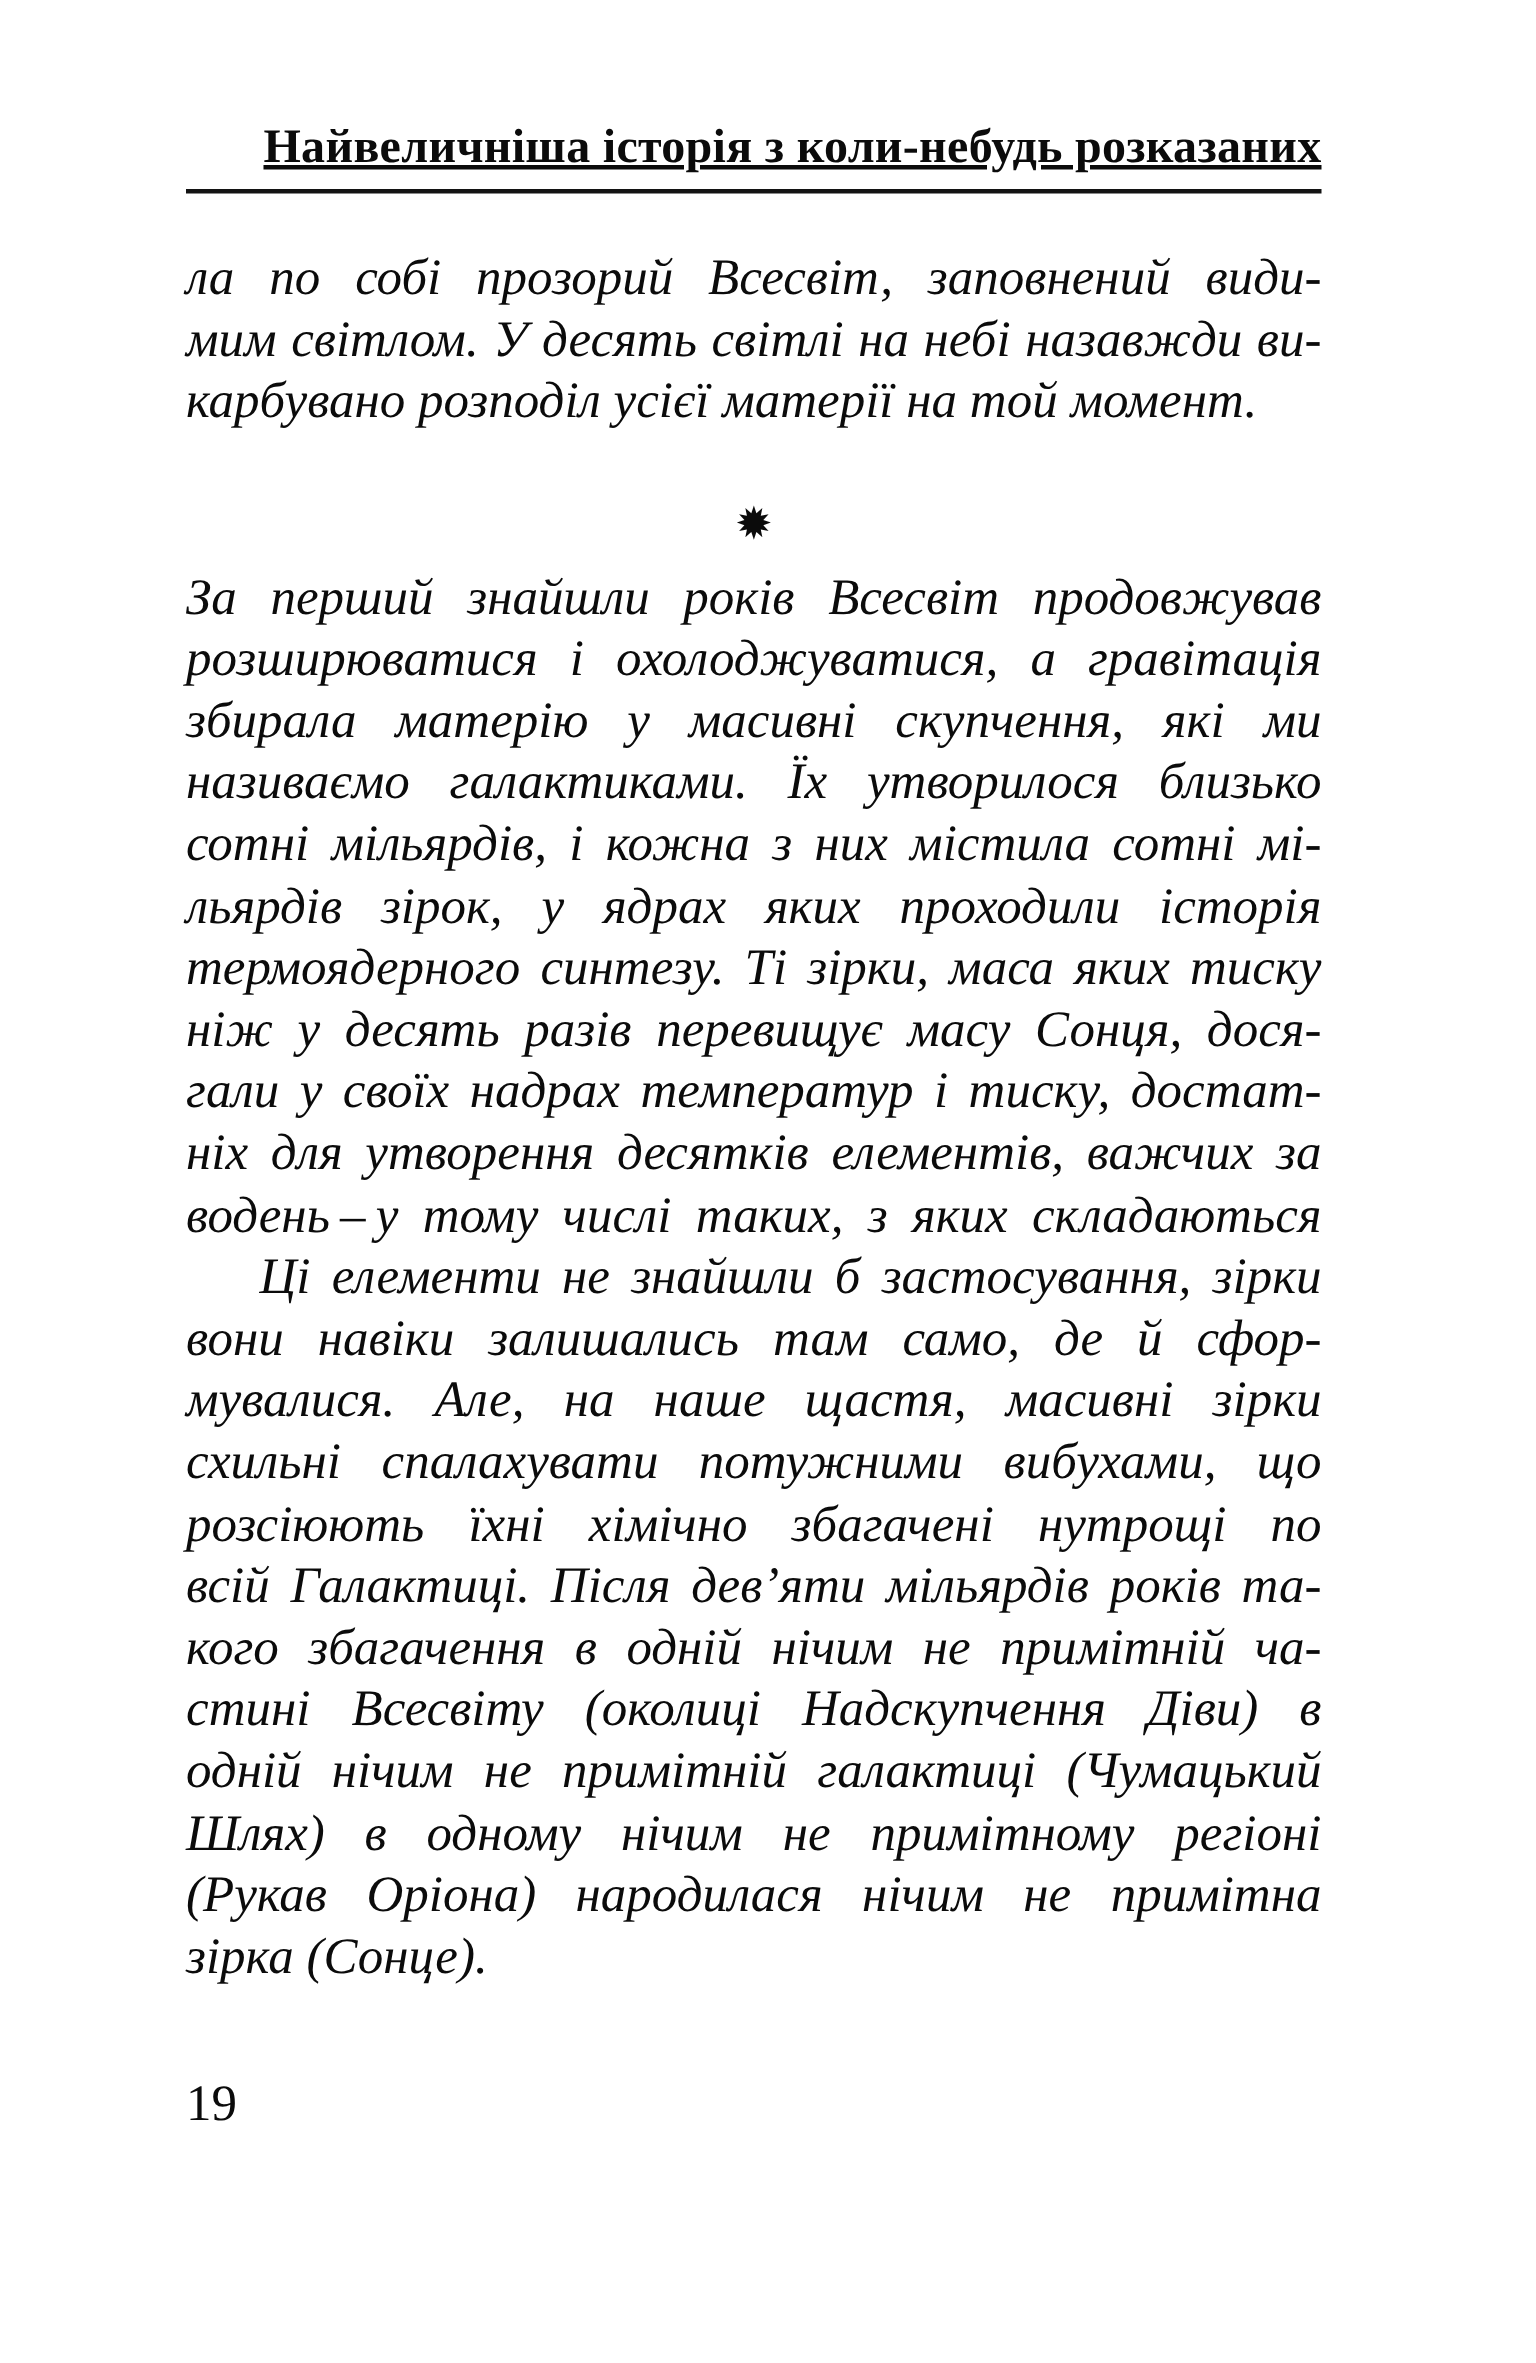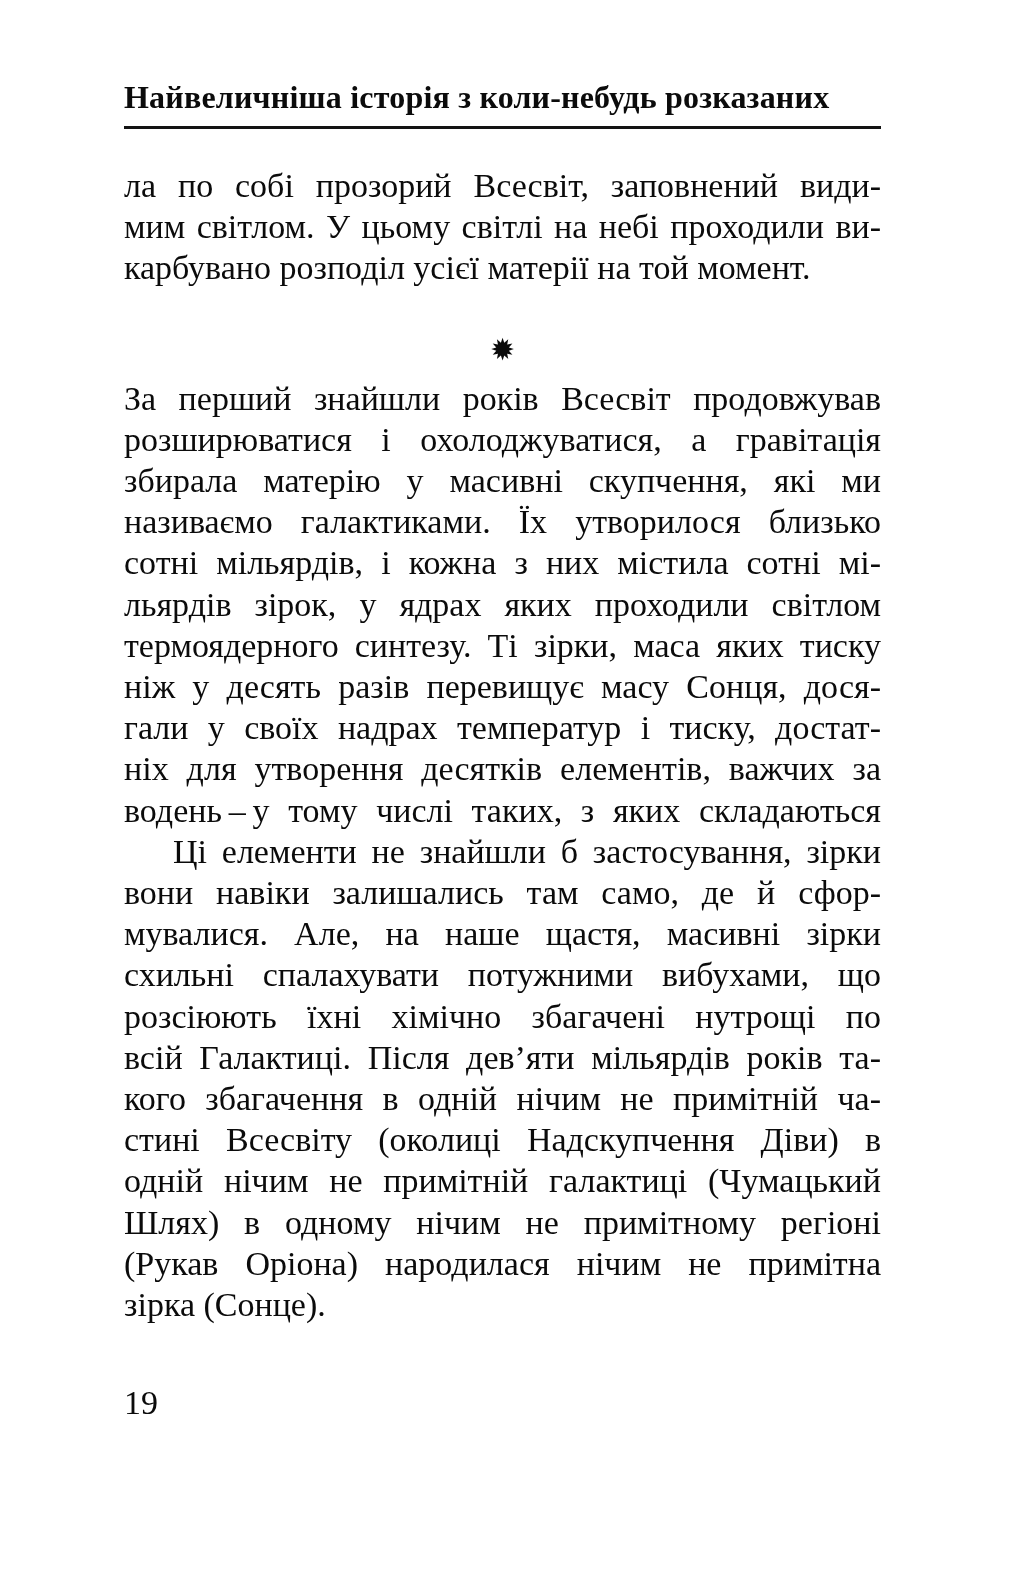--- a/index.html
+++ b/index.html
@@ -18,35 +18,36 @@
   }
   .content {
     width: 757px;
     margin-left: 124px;
   }
   .running-head {
     padding-top: 80px;
     font-size: 32px;
     line-height: 34px;
     font-weight: bold;
-    text-align: left;
+    text-align: right;
     letter-spacing: 0.2px;
     white-space: nowrap;
+    text-decoration: underline;
   }
   .rule {
     margin-top: 12px;
     border-bottom: 3px solid #131313;
   }
   .body-text {
     font-size: 34px;
     line-height: 41.2px;
   }
   .body-text > :nth-child(1) { margin-top: 36px; }   
   .body-text > :nth-child(2) { margin-top: 40px; margin-bottom: 8px; } 
-  .para { margin: 0; }
+  .para { margin: 0; font-style: italic; }
   .para.indent .line:first-child { text-indent: 49px; }
   .line {
     text-align: justify;
     text-align-last: justify;
   }
   .line.final {
     text-align-last: left;
   }
   .separator {
     text-align: center;
@@ -67,31 +68,31 @@
 <div class="page">
   <div class="content">
     <header>
       <div class="running-head">Найвеличніша історія з коли-небудь розказаних</div>
       <div class="rule"></div>
     </header>
 
     <main class="body-text">
         <div class="para">
           <div class="line">ла по собі прозорий Всесвіт, заповнений види-</div>
-          <div class="line">мим світлом. У цьому світлі на небі проходили ви-</div>
+          <div class="line">мим світлом. У десять світлі на небі назавжди ви-</div>
           <div class="line final">карбувано розподіл усієї матерії на той момент.</div>
         </div>
         <div class="separator">✹</div>
         <div class="para">
           <div class="line">За перший знайшли років Всесвіт продовжував</div>
           <div class="line">розширюватися і охолоджуватися, а гравітація</div>
           <div class="line">збирала матерію у масивні скупчення, які ми</div>
           <div class="line">називаємо галактиками. Їх утворилося близько</div>
           <div class="line">сотні мільярдів, і кожна з них містила сотні мі-</div>
-          <div class="line">льярдів зірок, у ядрах яких проходили світлом</div>
+          <div class="line">льярдів зірок, у ядрах яких проходили історія</div>
           <div class="line">термоядерного синтезу. Ті зірки, маса яких тиску</div>
           <div class="line">ніж у десять разів перевищує масу Сонця, дося-</div>
           <div class="line">гали у своїх надрах температур і тиску, достат-</div>
           <div class="line">ніх для утворення десятків елементів, важчих за</div>
           <div class="line">водень – у тому числі таких, з яких складаються</div>
         </div>
         <div class="para indent">
           <div class="line">Ці елементи не знайшли б застосування, зірки</div>
           <div class="line">вони навіки залишались там само, де й сфор-</div>
           <div class="line">мувалися. Але, на наше щастя, масивні зірки</div>

